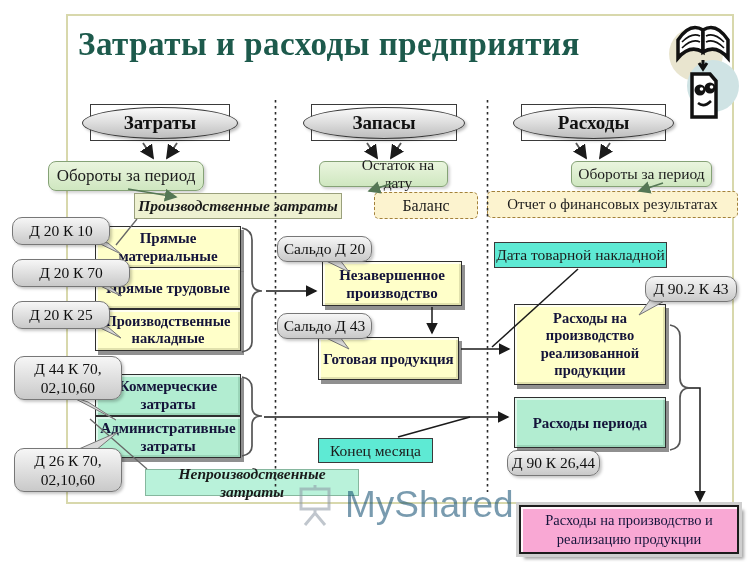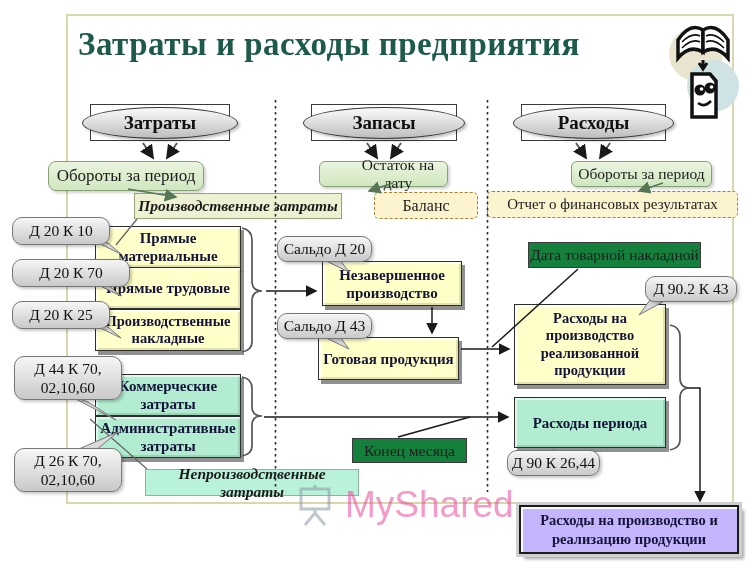--- a/index.html
+++ b/index.html
@@ -37,30 +37,30 @@
   .ybox{background:#ffffc9;border:1.6px solid #2e2e2e;
       box-shadow:3px 4px 0 rgba(125,125,125,.85),
                  inset 2px 2px 0 rgba(255,255,255,.75),
                  inset -2px -2px 0 rgba(90,90,50,.18);
       font-weight:bold;font-size:15px;color:#14143a;line-height:1.2;z-index:1;}
   .mbox{background:#b2edd1;border:1.6px solid #2e2e2e;
       box-shadow:3px 4px 0 rgba(125,125,125,.85),
                  inset 2px 2px 0 rgba(255,255,255,.6),
                  inset -2px -2px 0 rgba(20,80,50,.15);
       font-weight:bold;font-size:15px;color:#14143a;line-height:1.2;z-index:1;}
-  .wbox{background:#15803d;border:1.3px solid #3a3a3a;font-size:15.5px;color:#1c1c1c;z-index:2;margin-left:34px;}
-
-  .total-box{background:#c4b5fd;border:2px solid #1c1c1c;
+  .wbox{background:#5eead4;border:1.3px solid #3a3a3a;font-size:15.5px;color:#1c1c1c;z-index:2;}
+
+  .total-box{background:#f9a8d4;border:2px solid #1c1c1c;
       box-shadow:0 0 0 3px #cfcfcf,5px 5px 3px rgba(0,0,0,.35),
                  inset 2px 2px 0 rgba(255,255,255,.9);
-      font-weight:bold;font-size:14.5px;color:#14143a;line-height:1.25;z-index:2;}
+      font-weight:normal;font-size:14.5px;color:#14143a;line-height:1.25;z-index:2;}
 
   .overlay{left:0;top:0;z-index:3;pointer-events:none;}
   .watermark{left:293px;top:483px;display:flex;align-items:center;gap:8px;
-      color:#ec4899;opacity:.55;font-family:"Liberation Sans",sans-serif;
+      color:#0c4a6e;opacity:.55;font-family:"Liberation Sans",sans-serif;
       font-size:37px;z-index:5;pointer-events:none;}
   .cogs-font{font-size:14.5px;}
 </style>
 </head>
 <body>
 
 <div id="canvas">
 
   <div class="abs slide-frame" style="left:66px;top:14px;width:668px;height:490px;"></div>
 

